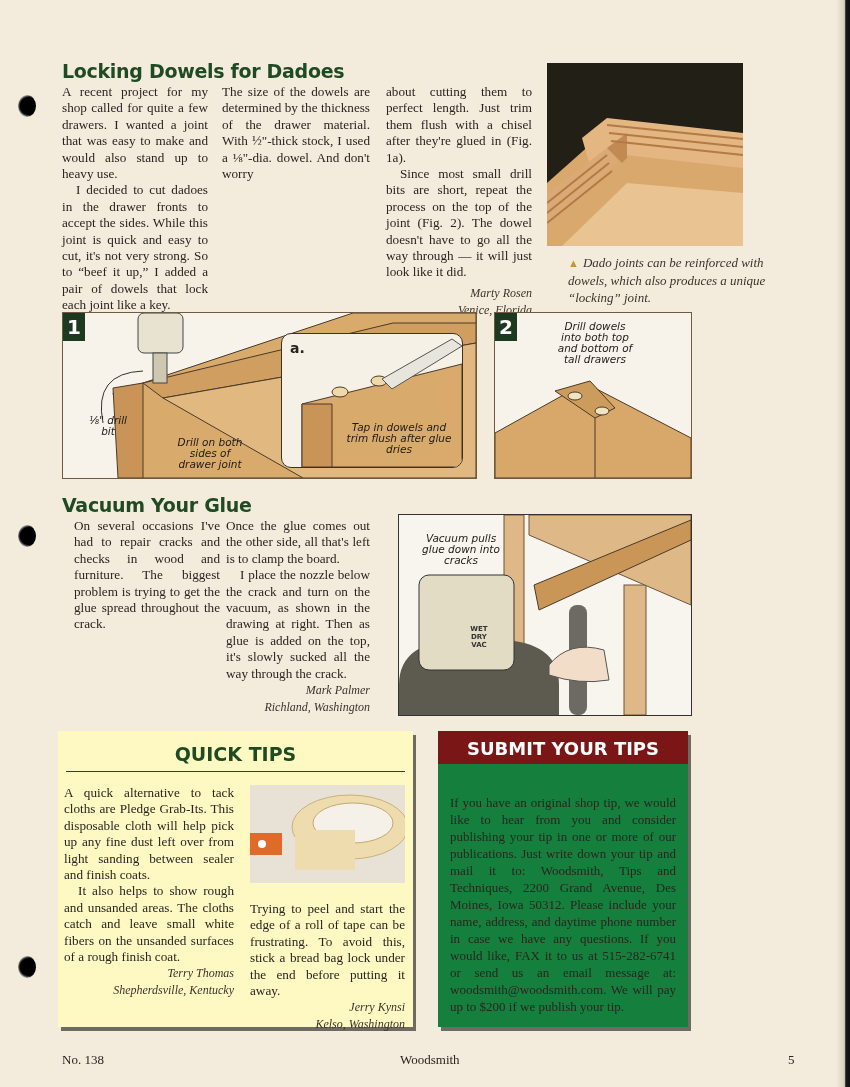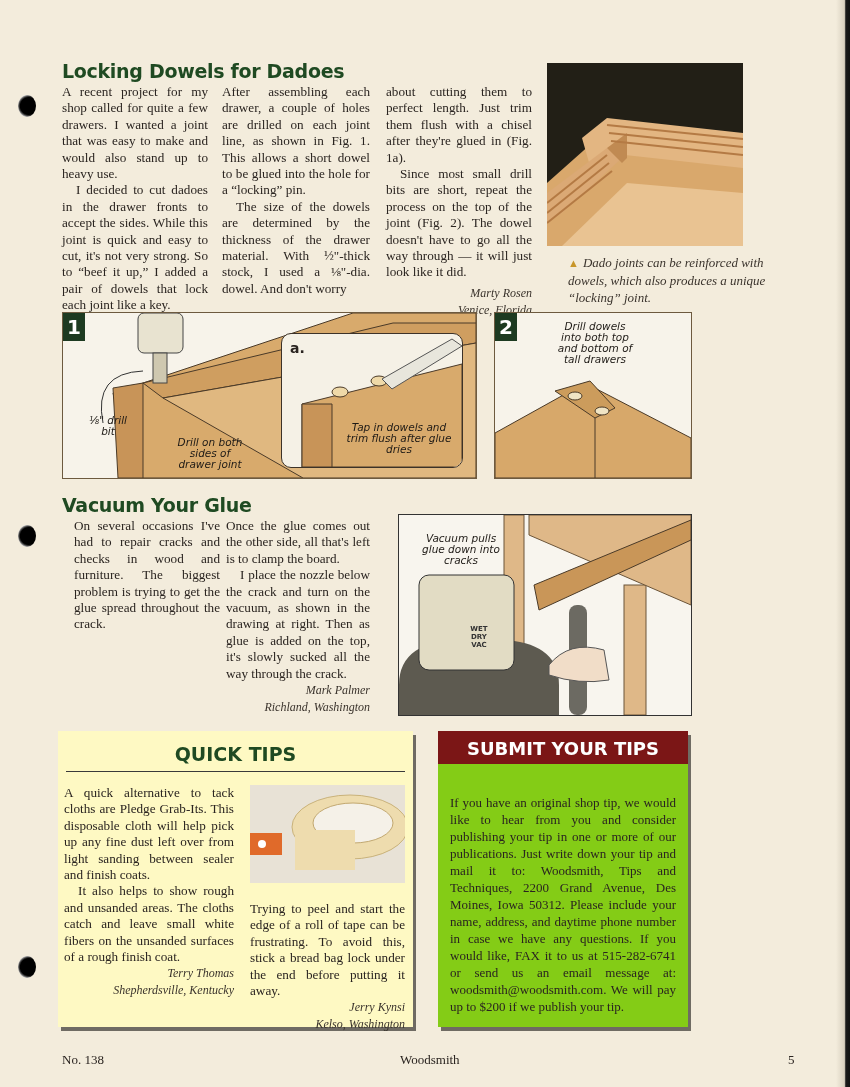--- a/index.html
+++ b/index.html
@@ -27,42 +27,41 @@
     color:#fff; font-family:"DejaVu Sans", sans-serif; font-weight:bold; font-size:20px;
     text-align:center; line-height:28px; }
   .fig-label { position:absolute; font-family:"DejaVu Sans", sans-serif; font-style:italic;
     font-size:10.5px; line-height:11px; text-align:center; color:#1e1a16; }
   .quick { position:absolute; left:58px; top:731px; width:355px; height:296px;
     background:#fef9c3; box-shadow:3px 4px 0 #6f6b63; }
   .quick-title { position:absolute; left:0; right:0; top:12px; text-align:center;
     font-family:"DejaVu Sans", sans-serif; font-weight:bold; font-size:19px; color:#1f4a22; }
   .quick-rule { position:absolute; left:8px; right:8px; top:40px; height:1px; background:#3a3a3a; }
   .submit { position:absolute; left:438px; top:731px; width:250px; height:296px;
-    background:#84cc16; box-shadow:3px 4px 0 #6f6b63; }
+    background:#15803d; box-shadow:3px 4px 0 #6f6b63; }
   .submit-bar { position:absolute; left:0; top:0; right:0; height:33px; background:#7b1616;
     color:#fff; text-align:center; font-family:"DejaVu Sans", sans-serif; font-weight:bold;
     font-size:18px; line-height:35px; }
   .footer { position:absolute; top:1052px; font-size:13px; color:#2a2420; }
 </style>
 </head>
 <body>
 
 <div class="page-edge"></div>
 <div class="punch" style="left:18px;top:95px;"></div>
 <div class="punch" style="left:18px;top:525px;"></div>
 <div class="punch" style="left:18px;top:956px;"></div>
 
 <h2 class="headline" style="left:62px;top:60px;">Locking Dowels for Dadoes</h2>
 
 <div class="col" style="left:62px;top:84px;width:146px;">
   <p>A recent project for my shop called for quite a few drawers. I wanted a joint that was easy to make and would also stand up to heavy use.</p>
   <p>I decided to cut dadoes in the drawer fronts to accept the sides. While this joint is quick and easy to cut, it's not very strong. So to “beef it up,” I added a pair of dowels that lock each joint like a key.</p>
 </div>
 <div class="col" style="left:222px;top:84px;width:148px;">
-  <p>After assembling each drawer, a couple of holes are drilled on each joint line, as shown in Fig. 1. This allows a short dowel to be glued into the hole for a “locking” pin.</p>
   <p>The size of the dowels are determined by the thickness of the drawer material. With ½"-thick stock, I used a ⅛"-dia. dowel. And don't worry</p>
 </div>
 <div class="col" style="left:386px;top:84px;width:146px;">
   <p>about cutting them to perfect length. Just trim them flush with a chisel after they're glued in (Fig. 1a).</p>
   <p>Since most small drill bits are short, repeat the process on the top of the joint (Fig. 2). The dowel doesn't have to go all the way through — it will just look like it did.</p>
   <div class="sig" style="margin-top:4px;">Marty Rosen</div>
   <div class="sig">Venice, Florida</div>
 </div>
 
 <div class="photo" style="left:547px;top:63px;width:196px;height:183px;background:#1b1a14;">

